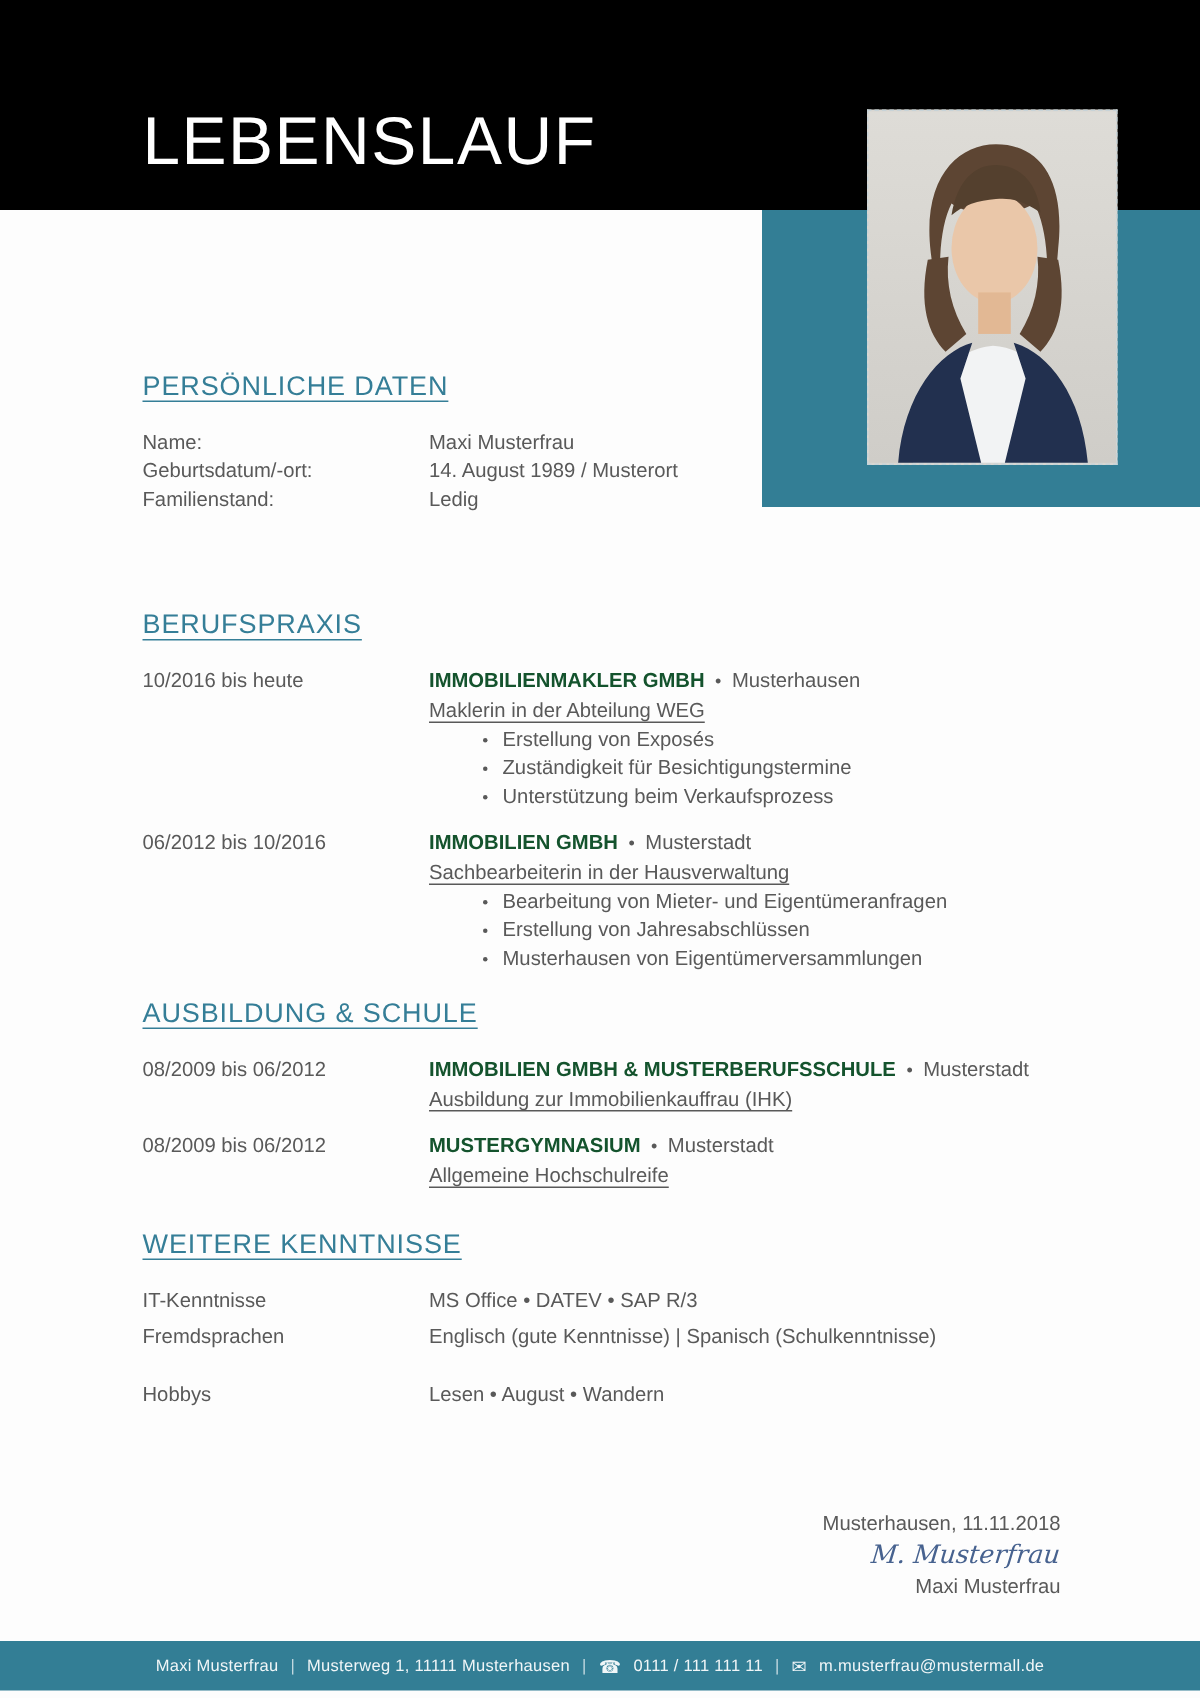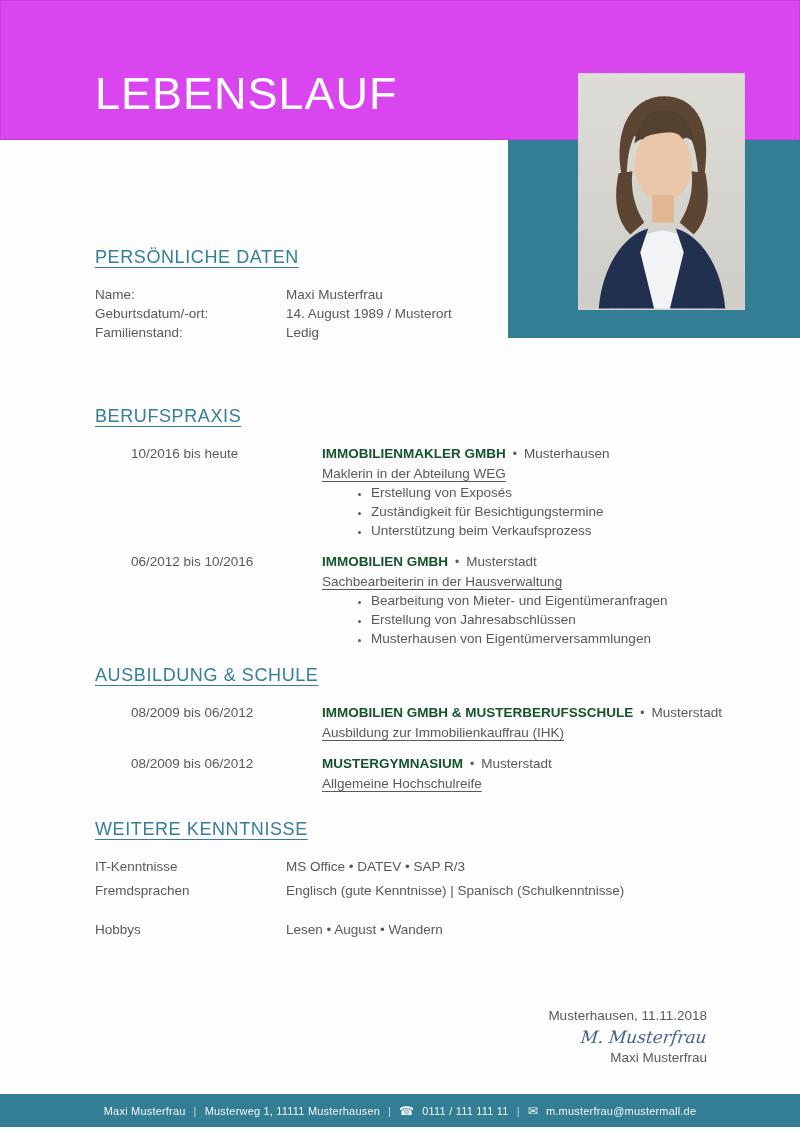--- a/index.html
+++ b/index.html
@@ -7,21 +7,21 @@
     width:800px;height:1132px;position:relative;overflow:hidden;
     background:#fdfdfd;
     font-family:"Liberation Sans","DejaVu Sans",sans-serif;
     color:#595959;
   }
   .page{position:absolute;inset:0;}
 
   
   .teal-band{
     position:absolute;left:0;top:0;width:800px;height:140px;
-    background:#d946ef;box-shadow:inset 0 0 0 1px rgba(0,0,0,.08);
+    background:#000000;box-shadow:inset 0 0 0 1px rgba(0,0,0,.08);
   }
   .teal-right{
     position:absolute;left:508px;top:140px;width:292px;height:198px;
     background:#337e95;
   }
   .page-title{
     position:absolute;left:95px;top:70px;margin:0;
     font-size:45px;line-height:48px;font-weight:200;
     letter-spacing:1px;color:#ffffff;
   }
@@ -46,21 +46,21 @@
     font-size:18px;line-height:22px;font-weight:400;
     color:#357e97;letter-spacing:.6px;
     text-decoration:underline;text-underline-offset:4px;text-decoration-thickness:1px;
   }
 
   .row{display:flex;font-size:13.5px;line-height:19px;}
   .row .label{width:191px;flex:0 0 191px;}
   .row .value{flex:1;}
   .skills-row{margin-bottom:5px;}
 
-  .entry{display:flex;font-size:13.5px;line-height:19px;margin-bottom:12px;margin-left:36px;}
+  .entry{display:flex;font-size:13.5px;line-height:19px;margin-bottom:12px;}
   .entry .period{width:191px;flex:0 0 191px;}
   .entry-body{flex:1;}
   .company{font-weight:bold;color:#14532d;}
   .dot-sep{margin:0 7px;color:#595959;font-size:12px;}
   .role{
     text-decoration:underline;text-underline-offset:3px;text-decoration-thickness:1px;
   }
   ul.bullets{margin:0;padding:0 0 0 49px;list-style:disc outside;}
   ul.bullets li{line-height:19px;}
   ul.bullets li::marker{color:#595959;font-size:11px;}

